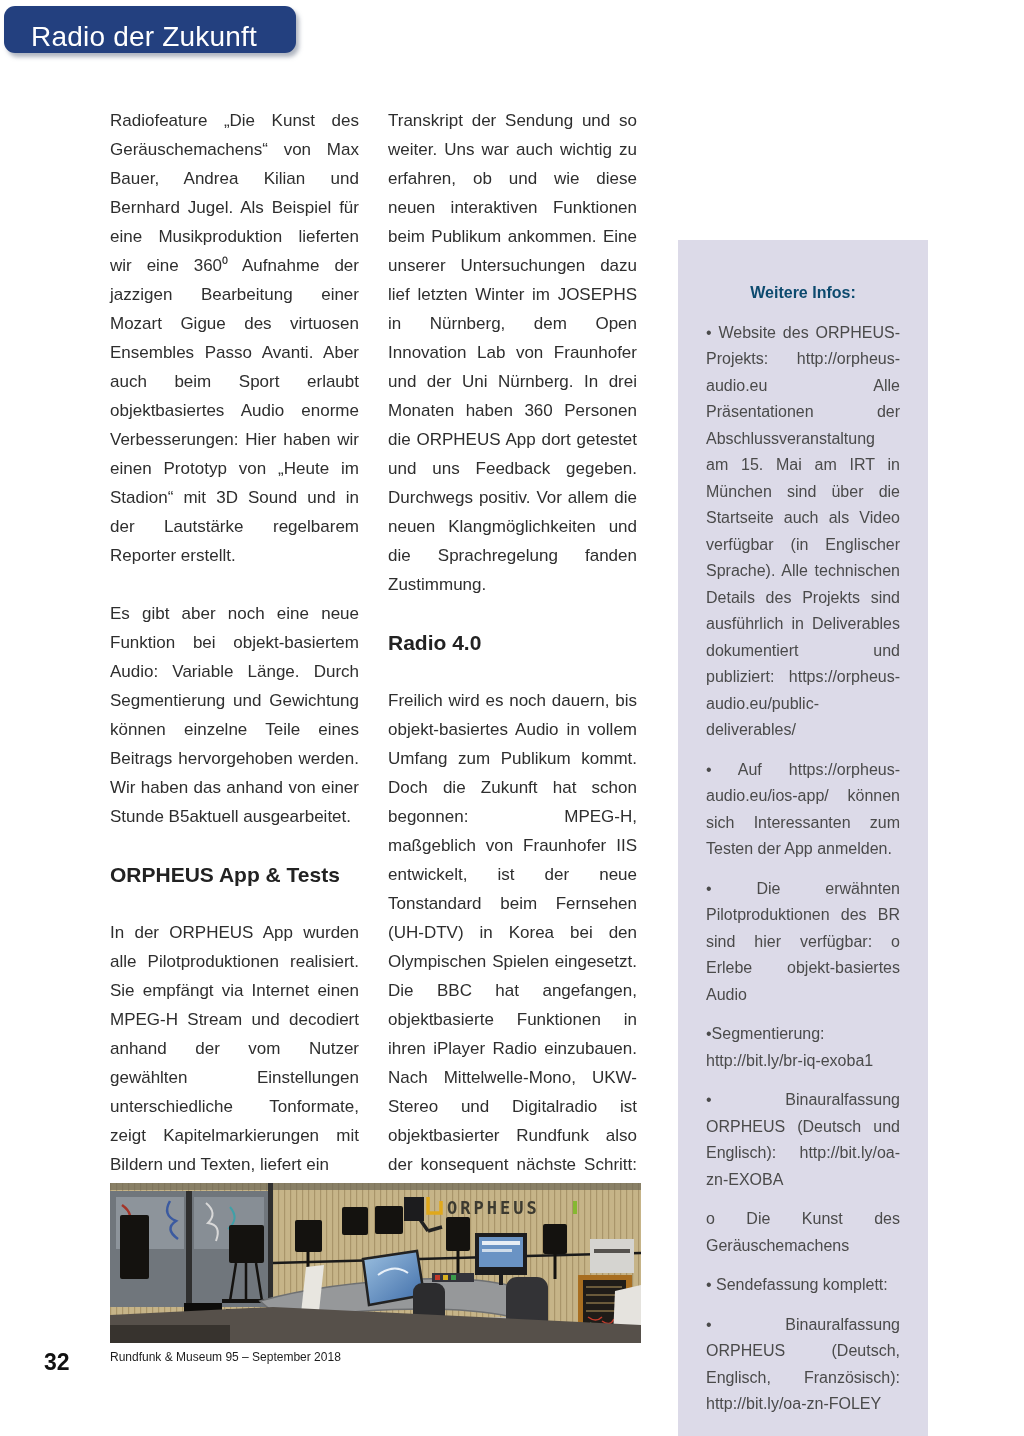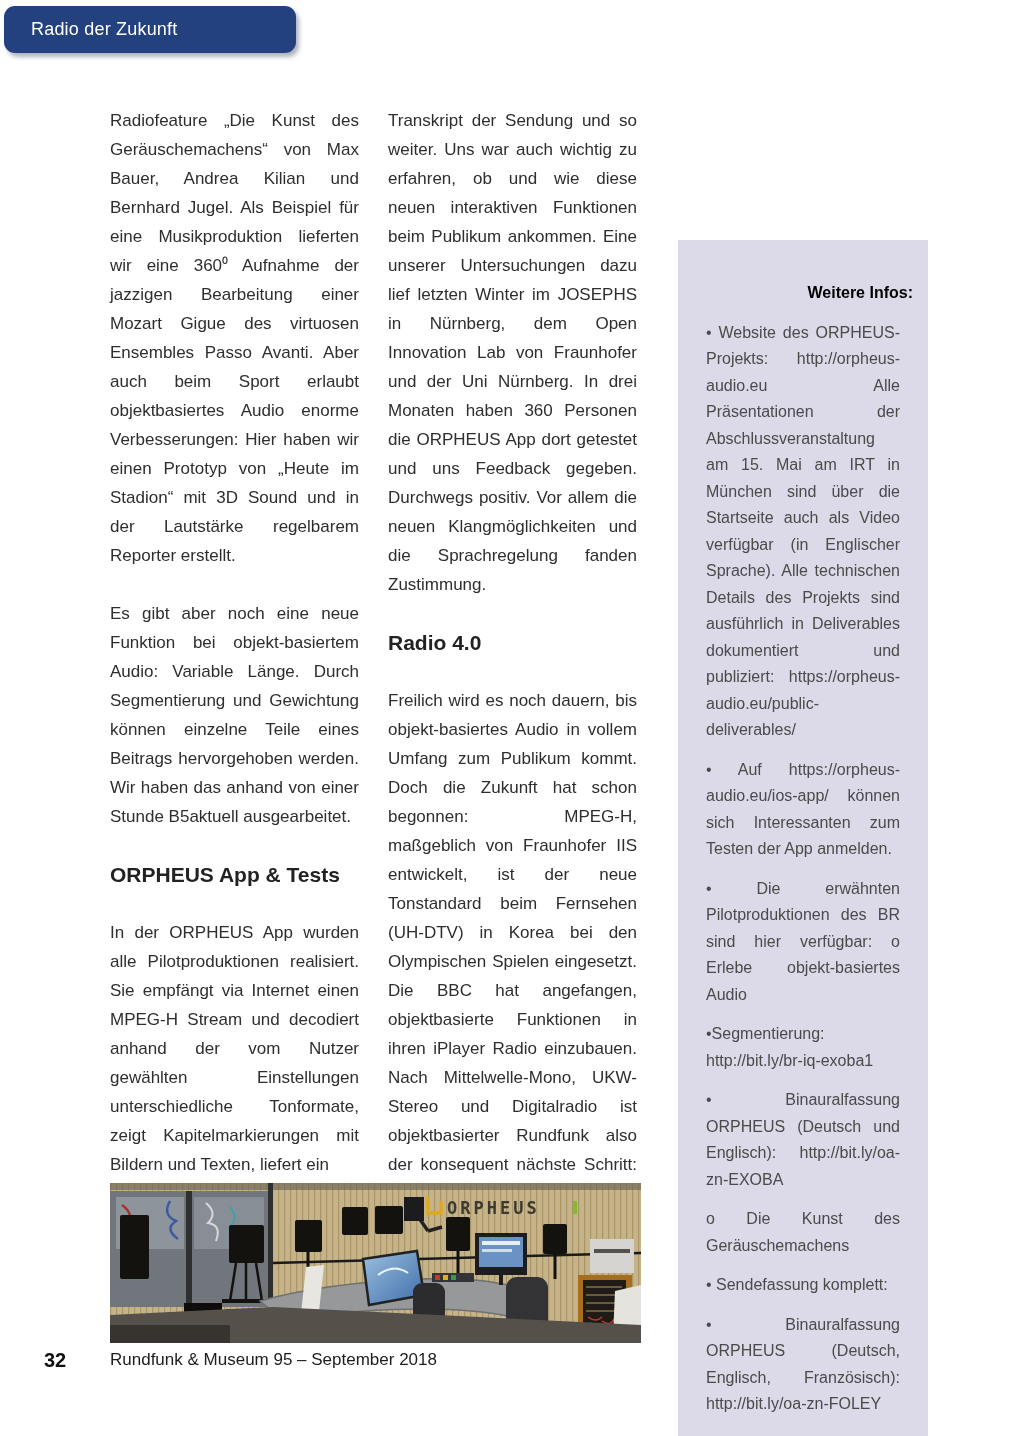--- a/index.html
+++ b/index.html
@@ -5,21 +5,21 @@
   html,body{margin:0;padding:0;}
   body{
     width:1024px;height:1436px;position:relative;background:#ffffff;
     font-family:"Liberation Sans", sans-serif;overflow:hidden;
   }
   
   .banner{
     position:absolute;left:4px;top:6px;width:292px;height:47px;
     background:#23407f;border-radius:11px;
     box-shadow:3px 4px 4px rgba(110,120,140,.55);
-    color:#ffffff;font-size:18px;display:flex;align-items:center;
+    color:#ffffff;font-size:28px;display:flex;align-items:flex-end;
     padding-left:27px;box-sizing:border-box;letter-spacing:.2px;
   }
   
   .col{
     position:absolute;top:106px;width:249px;
     font-size:17px;line-height:29px;color:#2e2e2e;
     text-align:justify;
   }
   #col1{left:110px;}
   #col2{left:388px;}
@@ -28,35 +28,35 @@
     margin:0 0 29px 0;font-size:21px;line-height:29px;
     font-weight:bold;color:#222;text-align:left;
   }
   
   .sidebar{
     position:absolute;left:678px;top:240px;width:250px;min-height:982px;
     background:#dcdae8;box-sizing:border-box;
     padding:40px 15px 28px 15px;
     font-size:16px;line-height:26.5px;color:#4a4a4a;text-align:justify;
   }
-  .sidebar .sb-title{font-weight:bold;color:#000000;text-align:right;}
+  .sidebar .sb-title{font-weight:bold;color:#0c4a6e;text-align:center;}
   .sidebar .sb-item{margin:13px;}
   
   .photo{
     position:absolute;left:110px;top:1155px;width:531px;height:160px;
     overflow:hidden;background:#b9a97e;margin-top:28px;
   }
   
   .footer-num{
     position:absolute;left:44px;top:1349px;
-    font-size:20px;font-weight:bold;color:#111;
+    font-size:23px;font-weight:bold;color:#111;
   }
   .footer-journal{
     position:absolute;left:110px;top:1350px;
-    font-size:17px;color:#1d1d1d;
+    font-size:12px;color:#1d1d1d;
   }
 </style>
 </head>
 <body>
 
 <div class="banner">
   <span>Radio der Zukunft</span>
 </div>
 
 <div class="col" id="col1">

